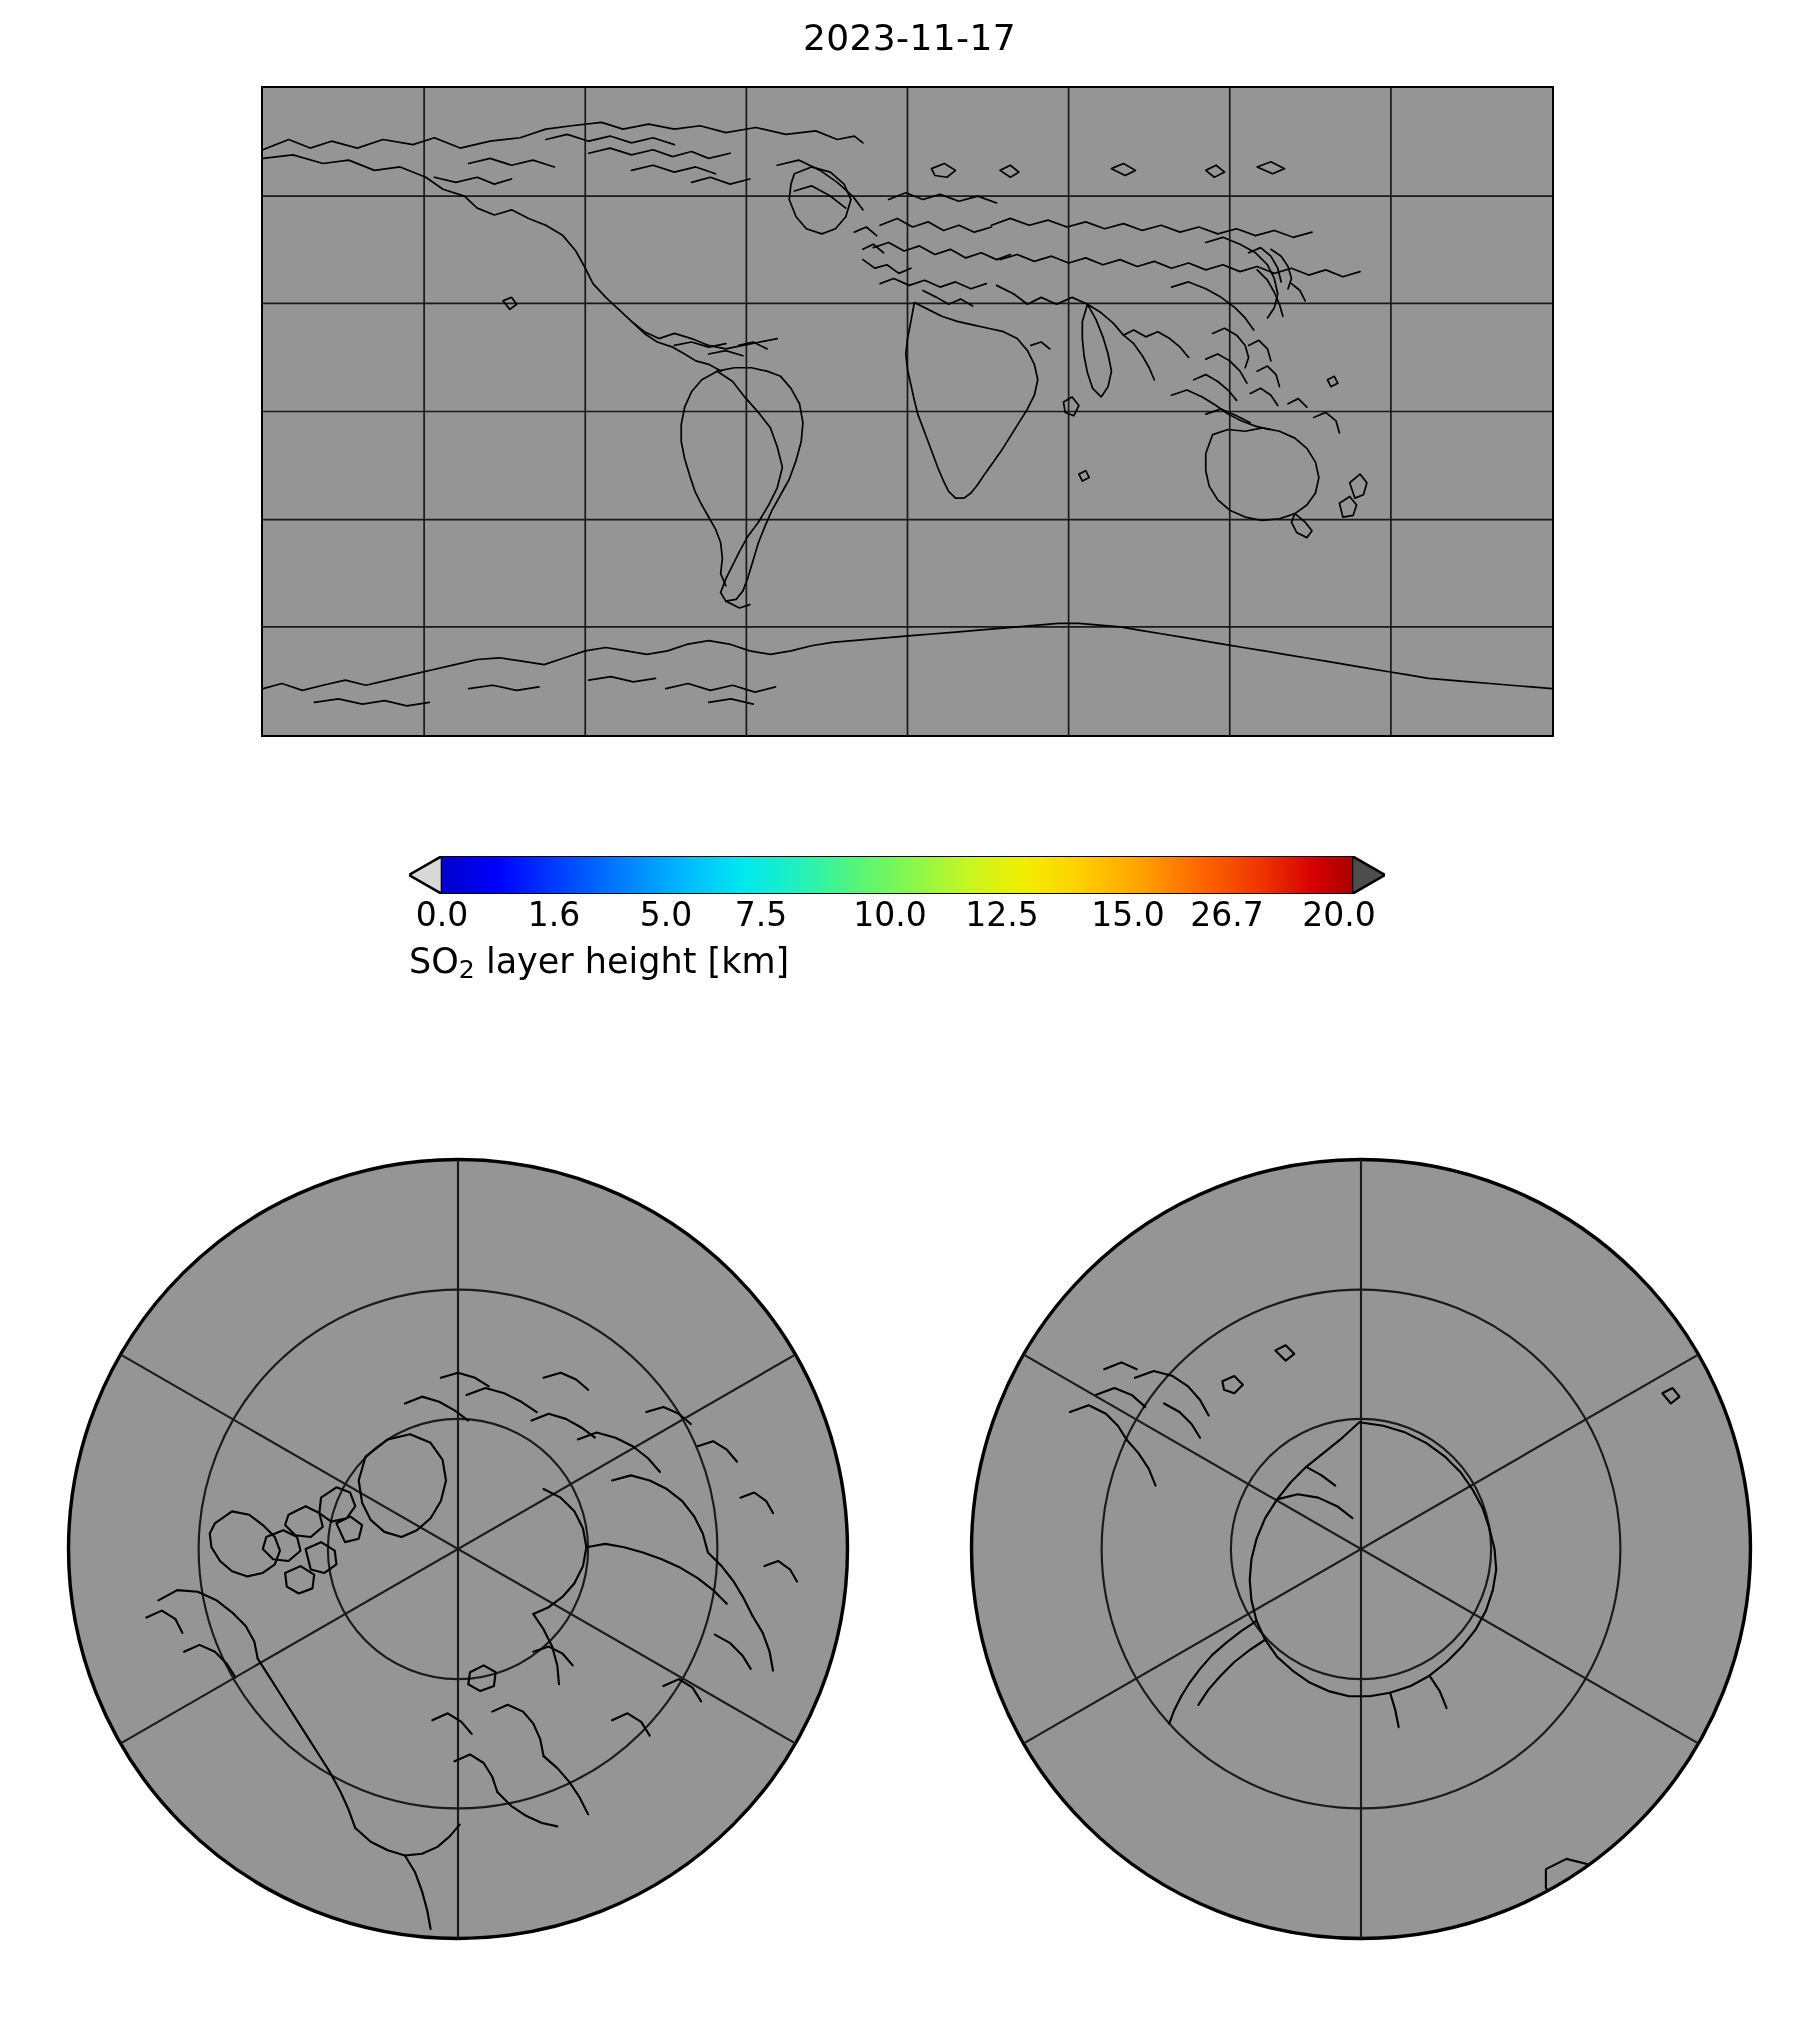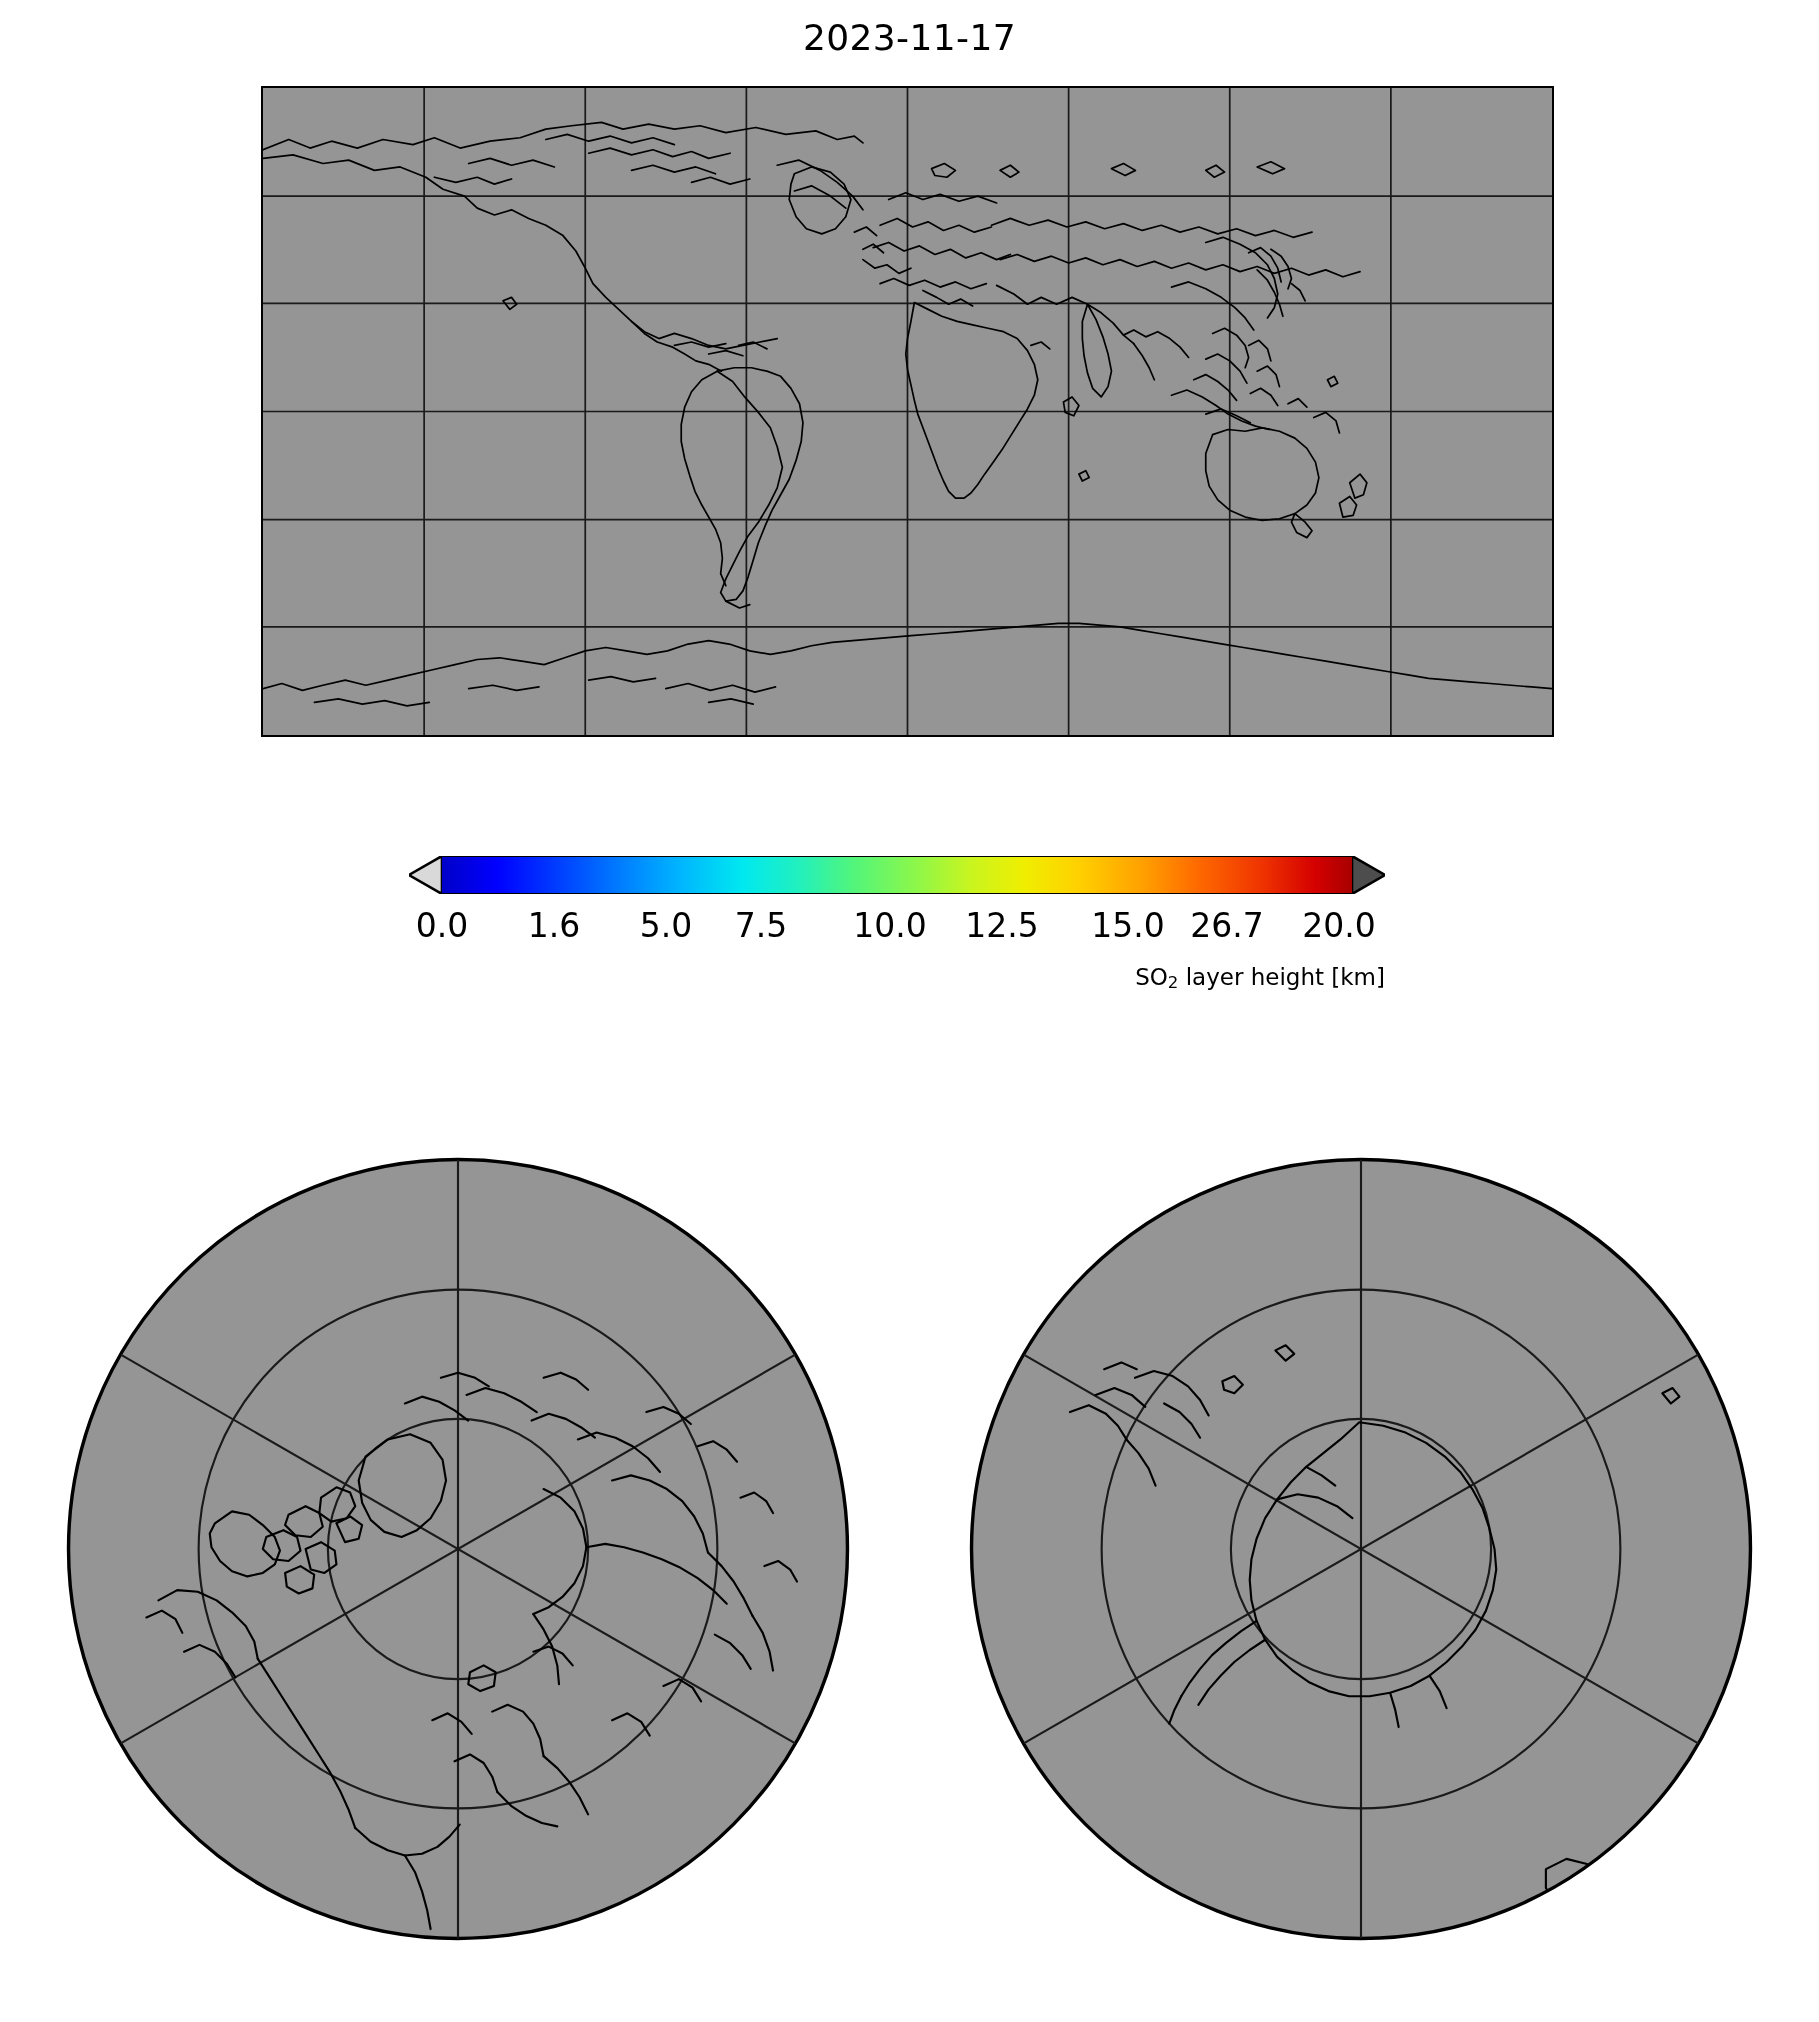--- a/index.html
+++ b/index.html
@@ -90,33 +90,33 @@
       #ffd000 70%,
       #ffa000 77%,
       #ff6a00 83%,
       #ef3400 90%,
       #d40000 96%,
       #a80000 100%);
   }
   .cbar-ticks {
     position: relative;
     height: 45px;
-    margin-top: 12px;
+    margin-top: 1px;
   }
   .cbar-tick {
     position: absolute;
     top: 0;
     transform: translateX(-50%);
     font-size: 33px;
     white-space: nowrap;
   }
   .cbar-label {
-    margin-top: 13px;
-    text-align: right;
-    font-size: 23px;
+    margin-top: 1px;
+    text-align: left;
+    font-size: 35px;
   }
   .cbar-label sub {
     font-size: 0.72em;
     vertical-align: -0.18em;
   }
 
   
   .polar {
     position: absolute;
     top: 1121px;

